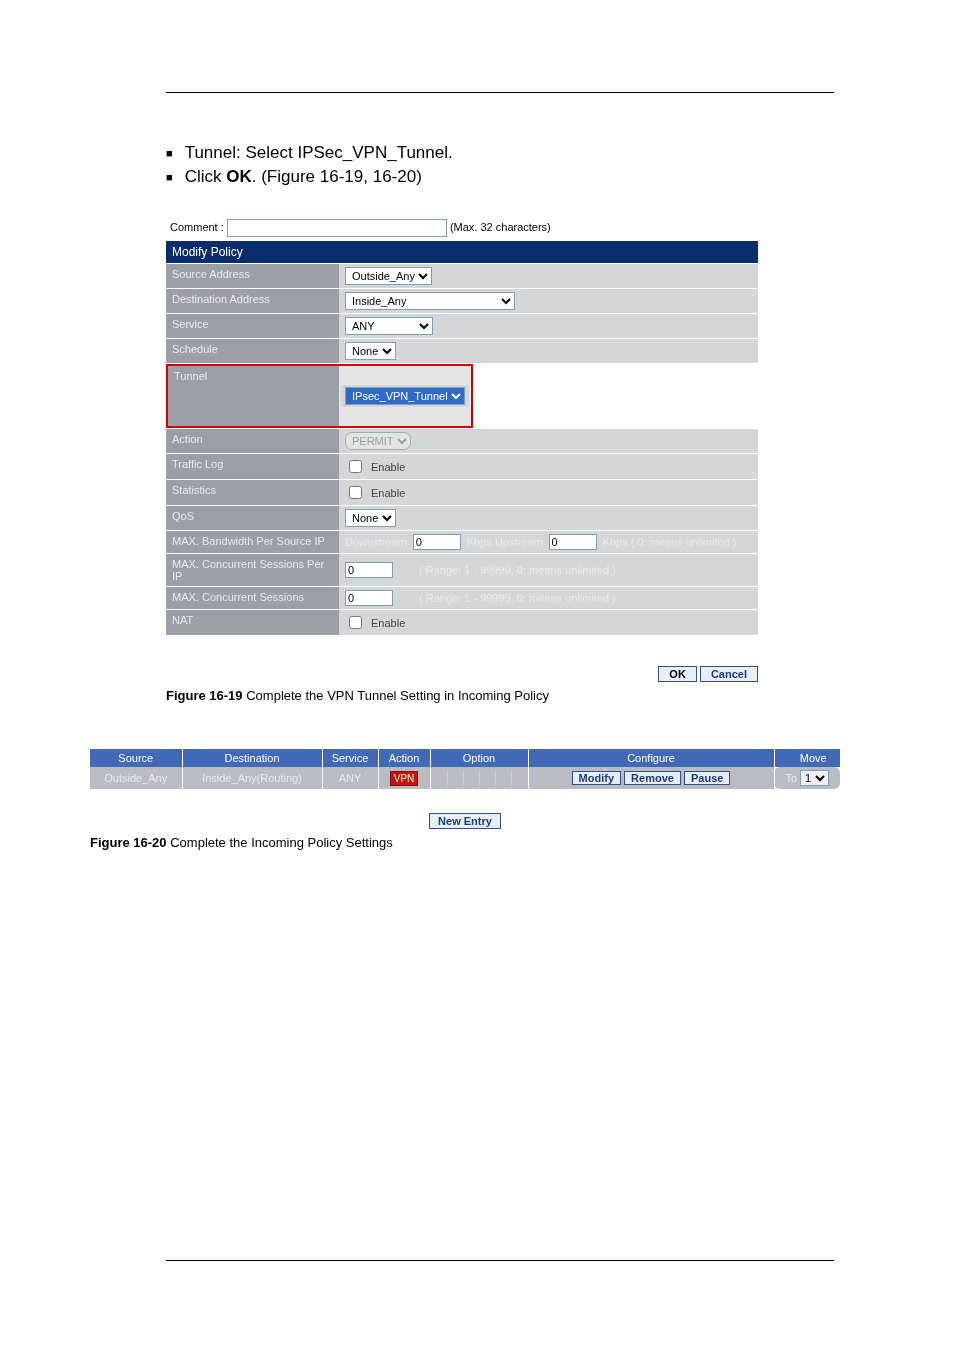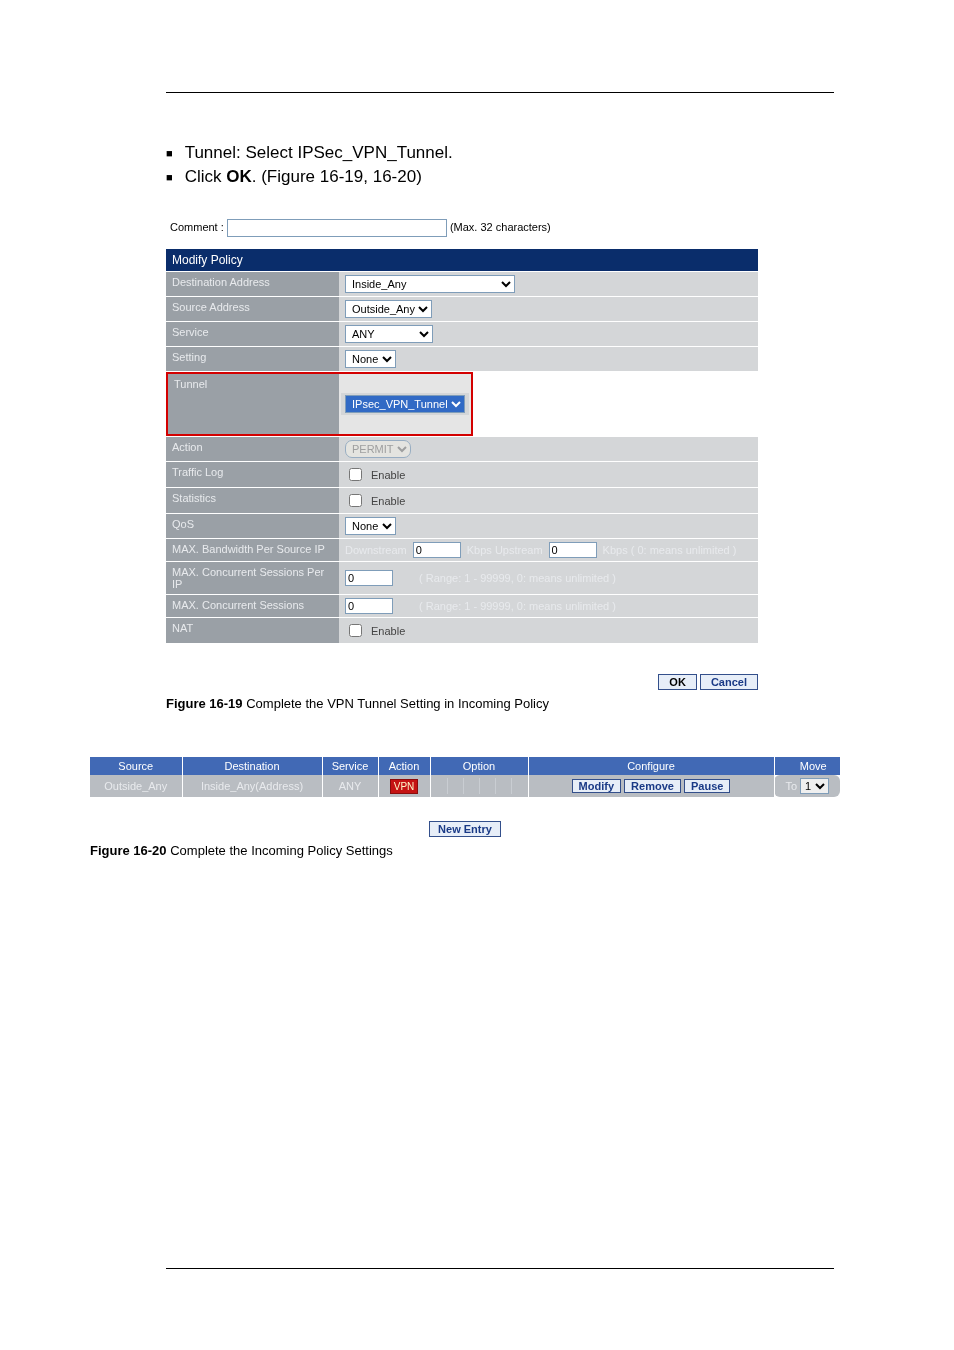--- a/index.html
+++ b/index.html
@@ -18,21 +18,21 @@
 
   .bullets { margin: 0 0 30px 0; }
   .bullet-row { display: flex; align-items: flex-start; gap: 12px; margin-top: 4px; }
   .bullet-row .sq { font-size: 11px; line-height: 20px; }
   .bullet-row .txt { font-family: Arial, sans-serif; font-size: 17px; color: #000; }
   .bullet-row .link { color: #000; }
   .fig-label { display: inline; }
 
   
   .form-wrap { font-family: Tahoma, Arial, sans-serif; font-size: 11px; }
-  .comment-row { padding: 2px 0 12px 4px; color: #000; }
+  .comment-row { padding: 2px 0 4px 4px; color: #000; }
   .comment-row input {
     border: 1px solid #7f9db9; height: 18px; width: 220px; font-size: 11px;
     vertical-align: middle;
   }
 
   .form-title {
     background: #0a2d6b; color: #fff; padding: 4px 6px; font-size: 12px;
     border-bottom: 1px solid #fff;
   }
   .form-table {
@@ -131,48 +131,48 @@
     <div class="comment-row">
       <span>Comment :</span>
       <input type="text" style="">
       <span>(Max. 32 characters)</span>
     </div>
 
     <div class="form-table">
       <div class="form-title">Modify Policy</div>
 
       <div class="form-row">
+        <div class="label">Source Address</div>
+        <div class="field">
+          <select class="mini">
+            <option>Outside_Any</option>
+          </select>
+        </div>
+      </div>
+
+      <div class="form-row">
         <div class="label">Destination Address</div>
         <div class="field">
           <select class="mini" style="width:170px">
             <option>Inside_Any</option>
           </select>
         </div>
       </div>
 
       <div class="form-row">
-        <div class="label">Source Address</div>
-        <div class="field">
-          <select class="mini">
-            <option>Outside_Any</option>
-          </select>
-        </div>
-      </div>
-
-      <div class="form-row">
         <div class="label">Service</div>
         <div class="field">
           <select class="mini" style="width:88px">
             <option>ANY</option>
           </select>
         </div>
       </div>
 
       <div class="form-row">
-        <div class="label">Setting</div>
+        <div class="label">Schedule</div>
         <div class="field">
           <select class="mini">
             <option>None</option>
           </select>
         </div>
       </div>
 
       <div class="form-row highlight">
         <div class="label">Tunnel</div>
         <div class="field-border">
@@ -271,21 +271,21 @@
         <th style="width:92px">Source</th>
         <th style="width:140px">Destination</th>
         <th style="width:56px">Service</th>
         <th style="width:52px">Action</th>
         <th style="width:98px">Option</th>
         <th>Configure</th>
         <th style="width:66px">Move</th>
       </tr>
       <tr>
         <td>Outside_Any</td>
-        <td>Inside_Any(Address)</td>
+        <td>Inside_Any(Routing)</td>
         <td>ANY</td>
         <td>
           <span class="vpn-badge">VPN</span>
         </td>
         <td style="padding:1px">
           <div class="opt-stripe">
                 <div></div>
                 <div></div>
                 <div></div>
                 <div></div>

